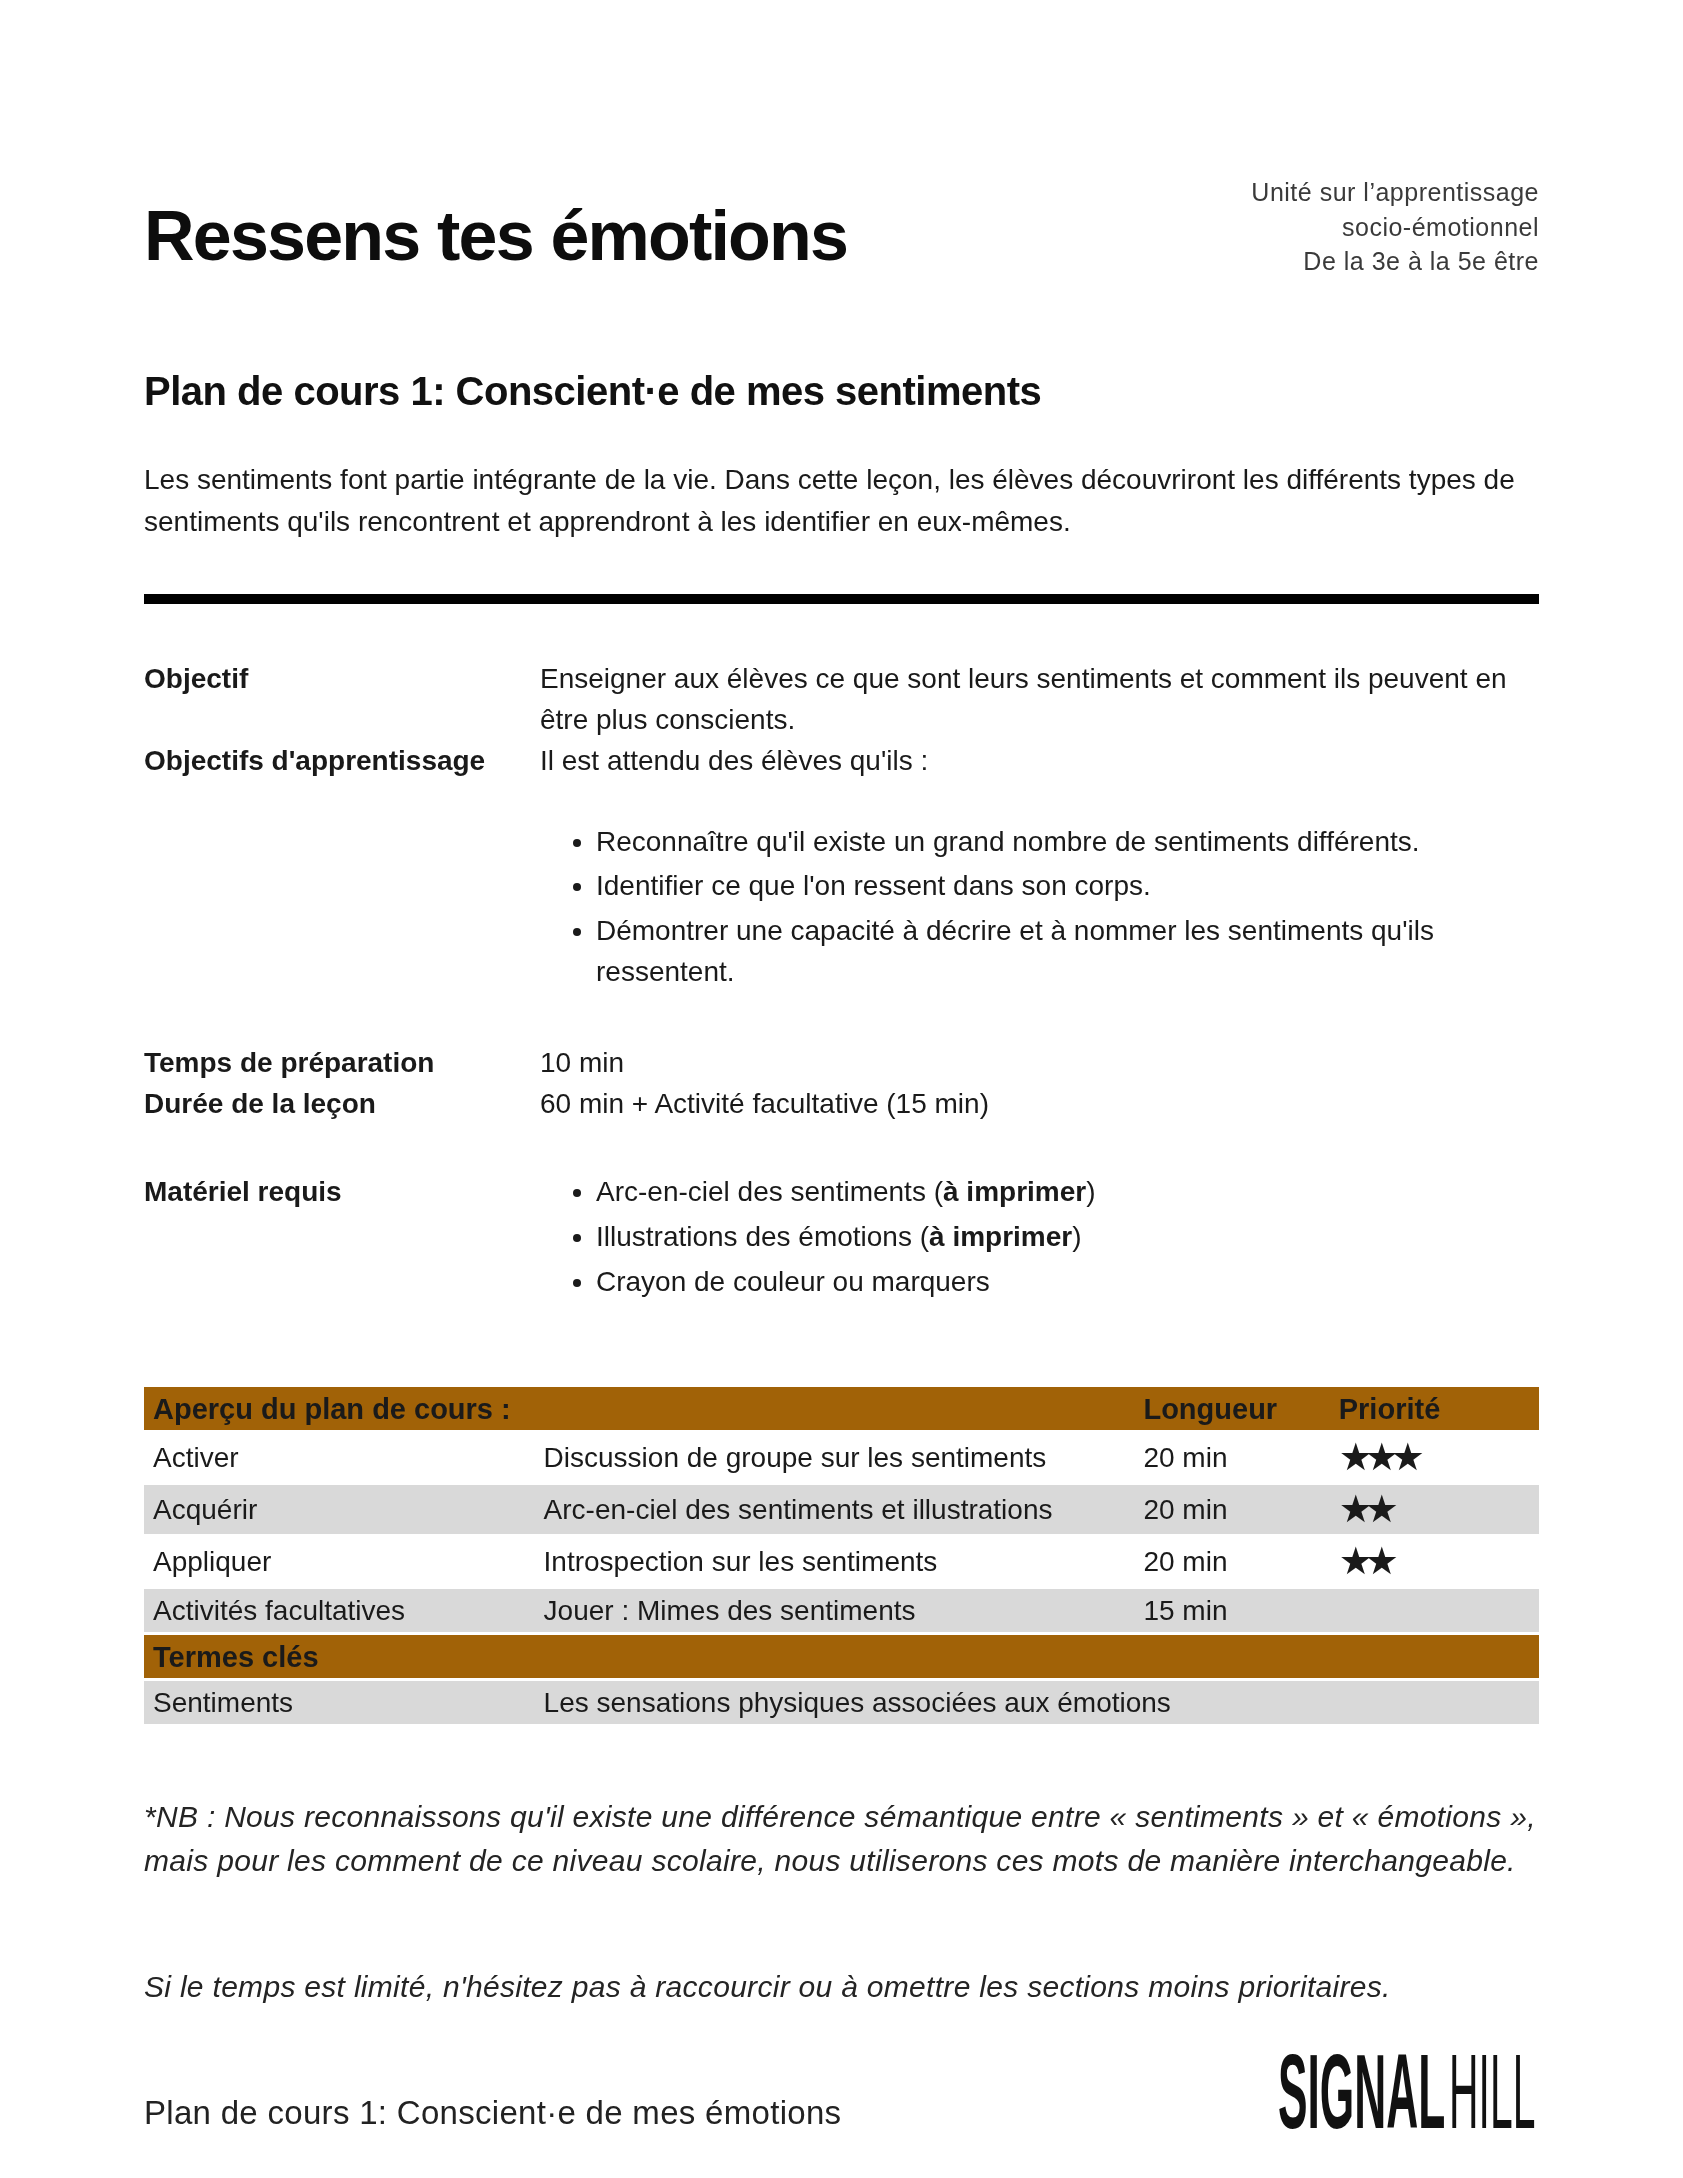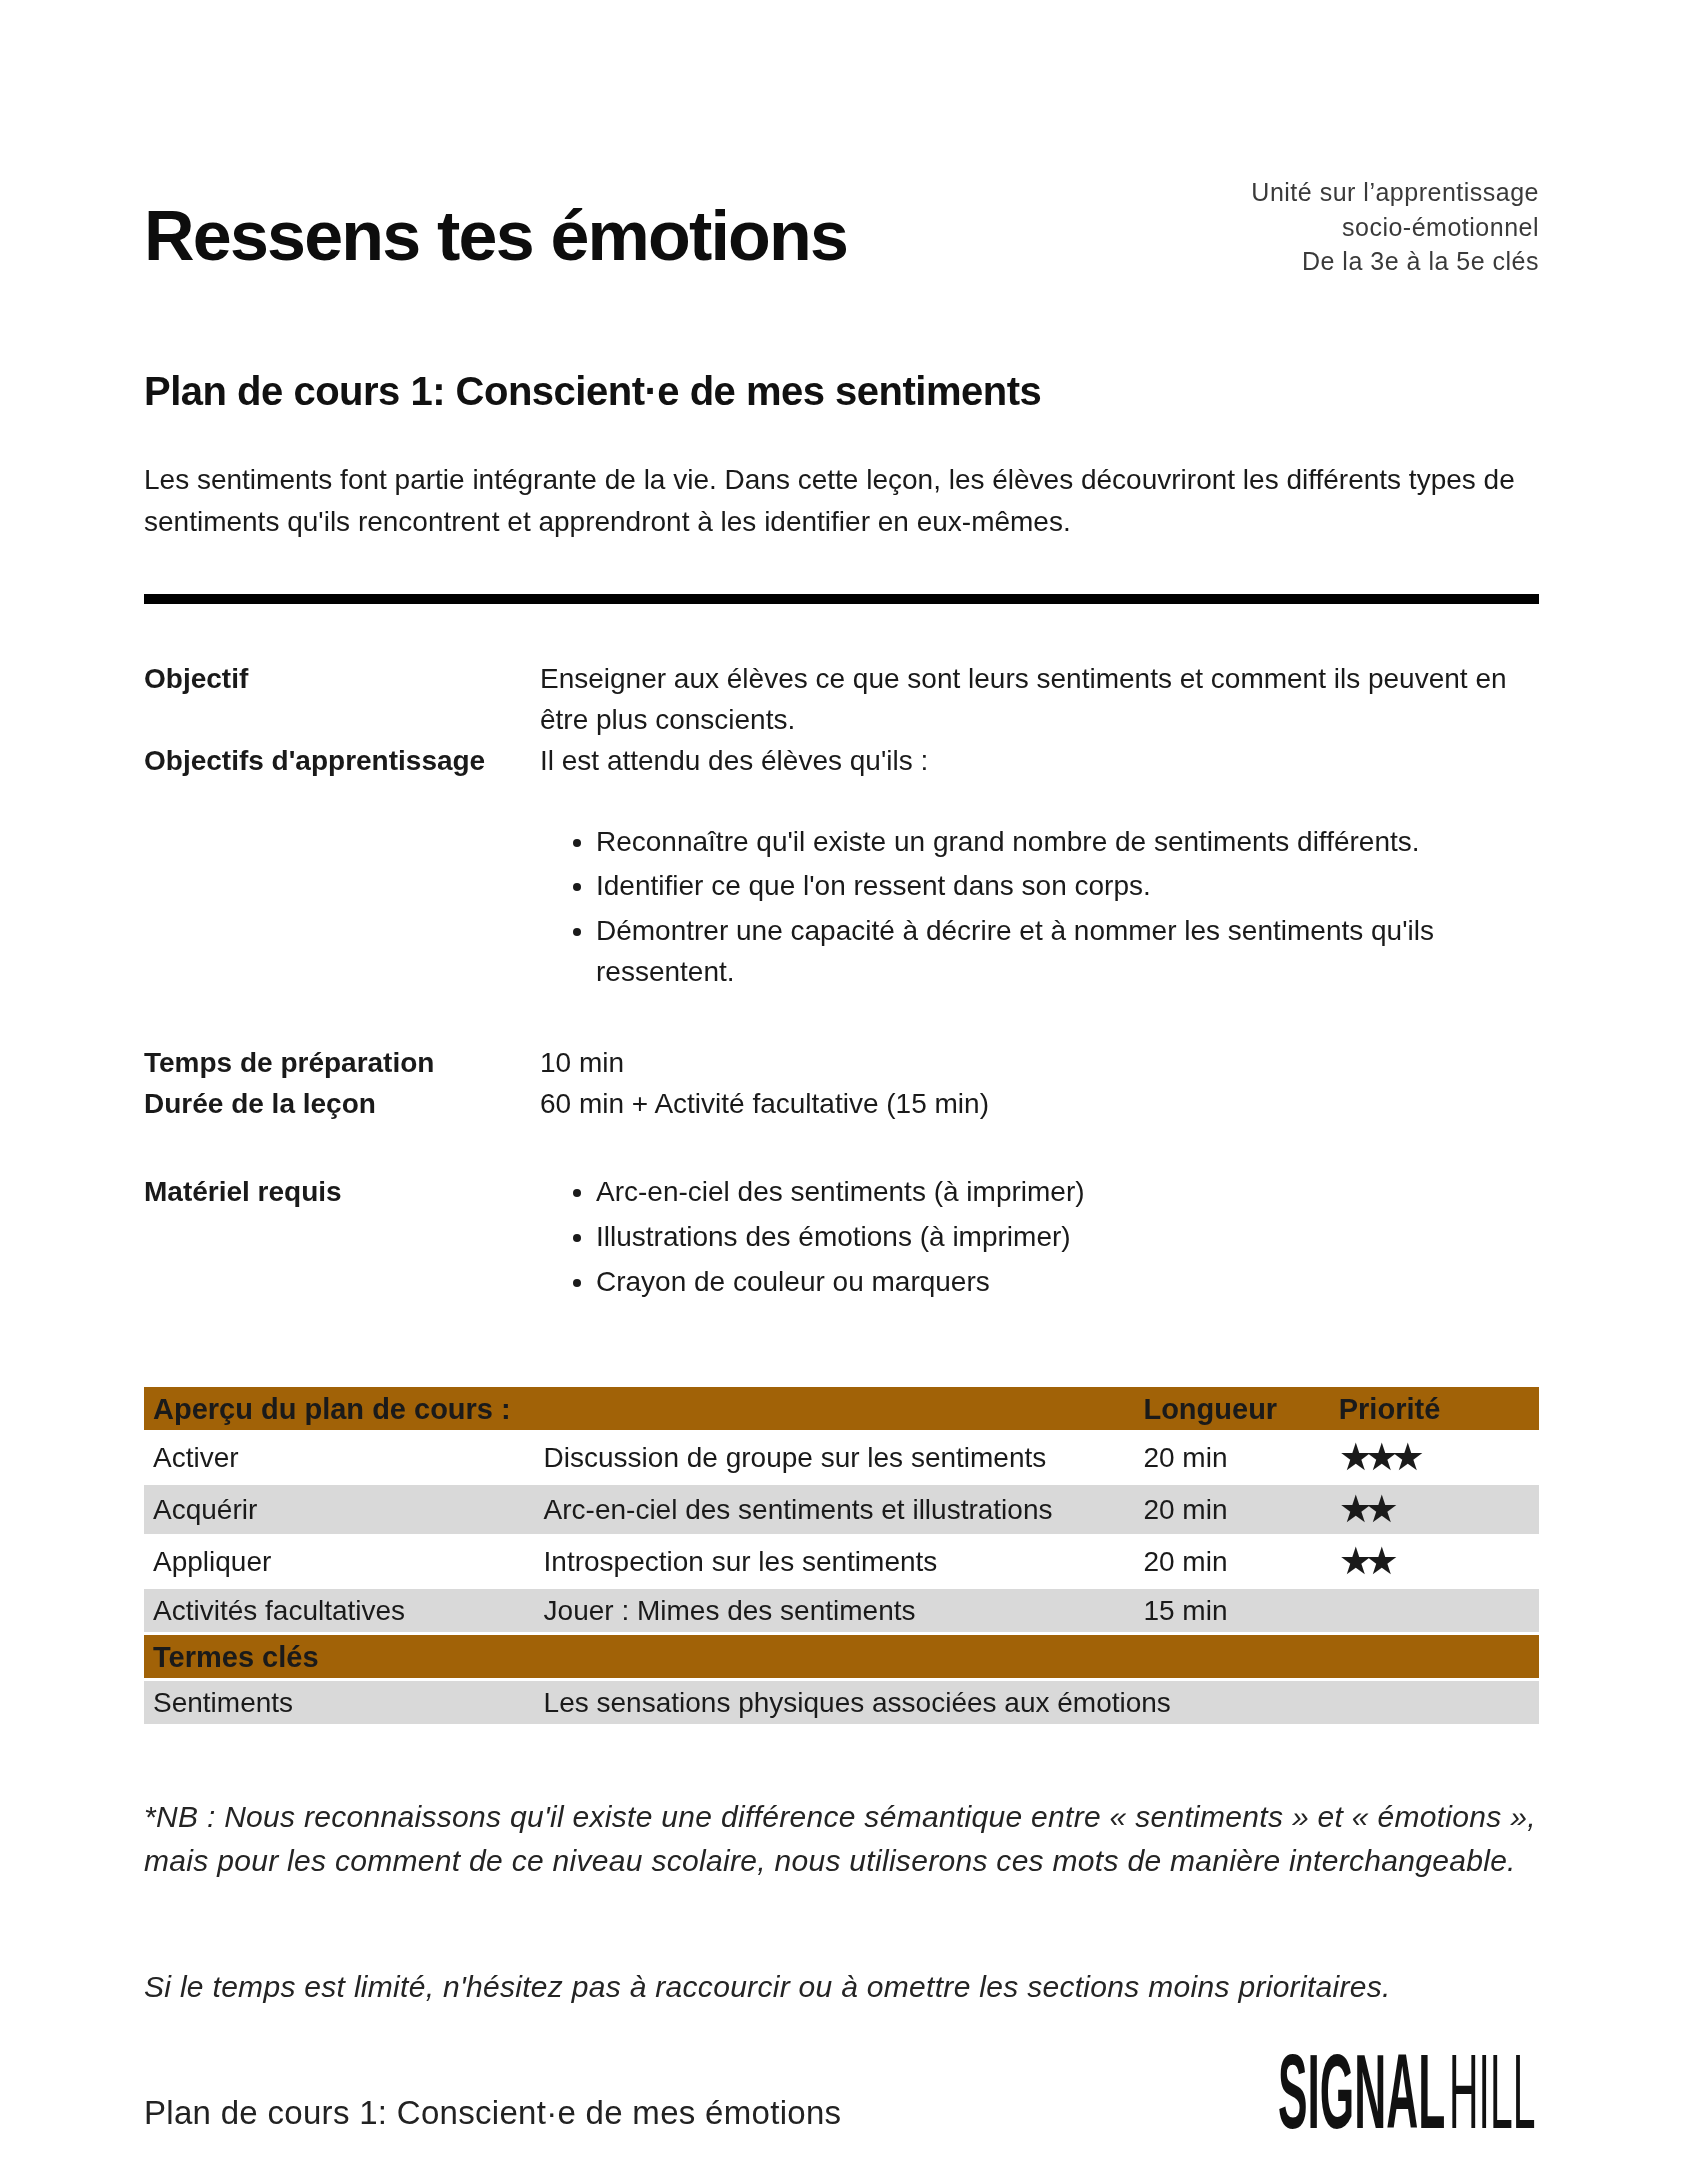--- a/index.html
+++ b/index.html
@@ -60,21 +60,21 @@
 
   
   .def-section { margin-top: 54px; font-size: 28px; line-height: 41px; }
   .def-row { display: grid; grid-template-columns: 396px 1fr; }
   .def-label { font-weight: bold; padding-right: 27px; }
   .def-row.gap-top { margin-top: 47px; }
 
   ul.bullets { margin: 0; padding-left: 56px; list-style: disc; }
   ul.bullets li { margin-bottom: 3.6px; }
   ul.goals-list { margin-top: 40px; }
-  .b { font-weight: normal; }
+  .b { font-weight: bold; }
 
   
   table.overview {
     margin-top: 79px;
     width: 100%;
     border-collapse: separate;
     border-spacing: 0 3.6px;
     font-size: 28px;
     line-height: 34px;
   }
@@ -109,21 +109,21 @@
 </head>
 <body>
 
 <div class="page">
 
   <div class="header">
     <div class="page-title">Ressens tes émotions</div>
     <div class="unit-subtitle">
       <div>Unité sur l’apprentissage</div>
       <div>socio-émotionnel</div>
-      <div>De la 3e à la 5e clés</div>
+      <div>De la 3e à la 5e être</div>
     </div>
   </div>
 
   <div class="section-heading">Plan de cours 1: Conscient·e de mes sentiments</div>
   <p class="intro">Les sentiments font partie intégrante de la vie. Dans cette leçon, les élèves découvriront les différents types de sentiments qu'ils rencontrent et apprendront à les identifier en eux-mêmes.</p>
 
   <div class="rule"></div>
 
   <div class="def-section">
 

